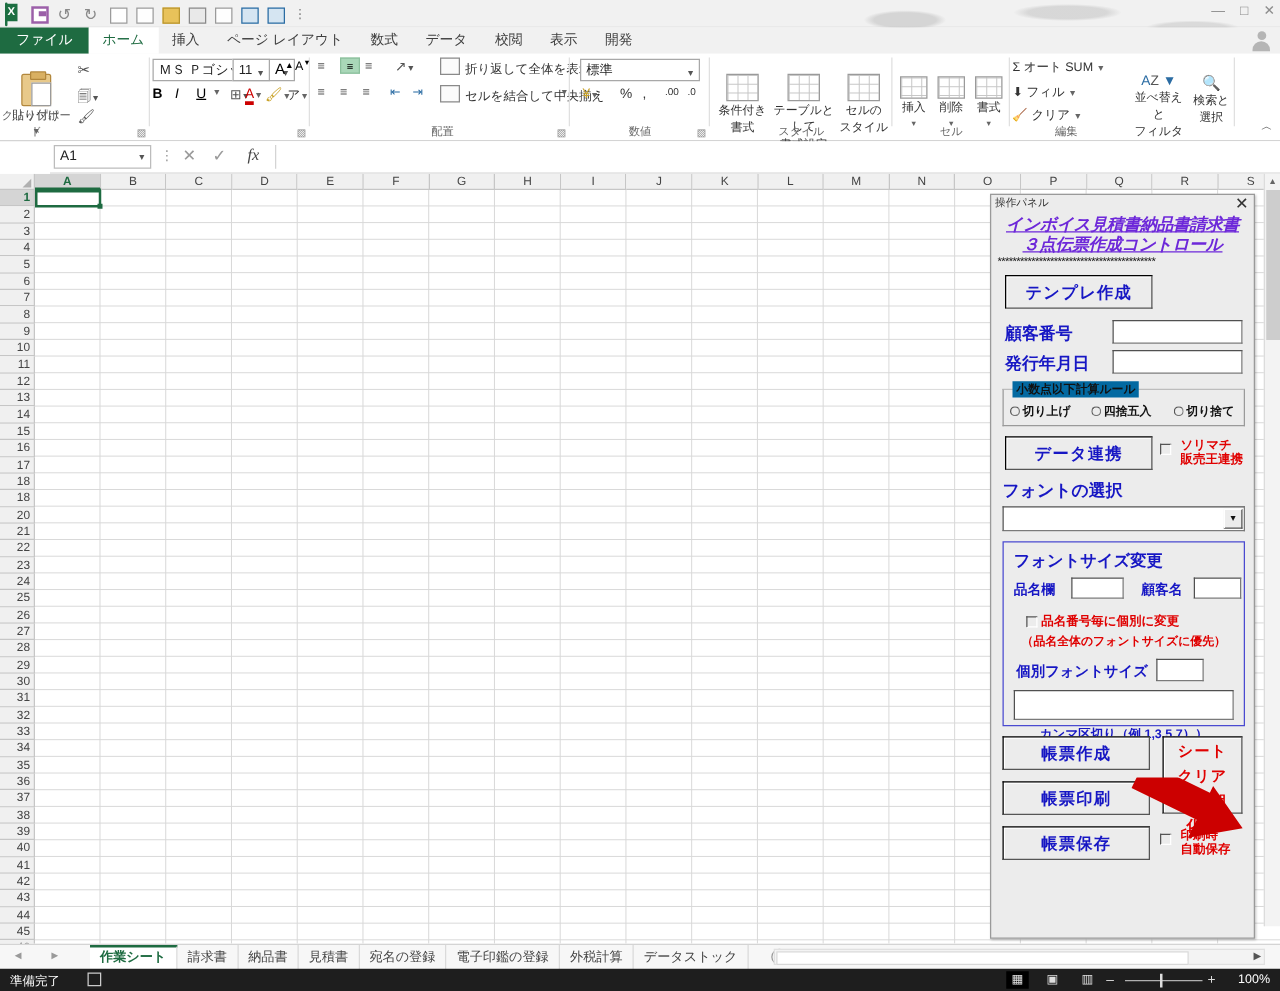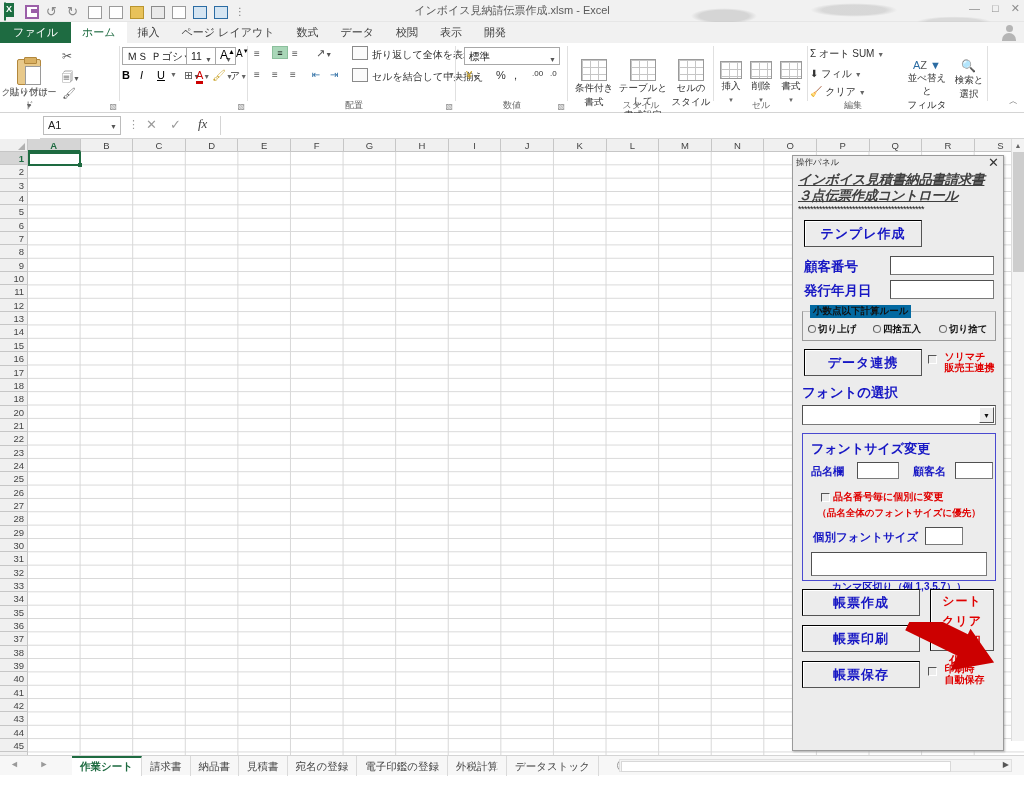--- a/index.html
+++ b/index.html
@@ -203,21 +203,21 @@
     box-shadow: 1px 1px 2px rgba(0,0,0,.25);
   }
   .panel-title {
     position:absolute; left:3px; top:1px; font-size:8.5px; color:#333;
   }
   .panel-close {
     position:absolute; right:4px; top:0px; font-size:13px; color:#333; line-height:14px;
   }
   .pbody { position:absolute; left:5px; top:16px; width: 200px; }
   .ptitle {
-    color:#404040; font-weight:bold; font-style:italic;
+    text-align:center; color:#6d28d9; font-weight:bold; font-style:italic;
     font-size:13.5px; line-height:16px; text-decoration: underline; letter-spacing:-0.3px;
   }
   .dots { color:#111; font-size:9px; letter-spacing:-0.5px; line-height:9px; overflow:hidden; white-space:nowrap; margin-top:1px; }
   .lbl-blue { color:#1717c4; font-weight:bold; }
   .lbl-red { color:#e00000; font-weight:bold; }
 
   .row { position:relative; }
   .pbtn {
     background:#ececec; border:1px solid #000; border-right-color:#555; border-bottom-color:#555;
     box-shadow: inset 1px 1px 0 #fff;
@@ -336,21 +336,20 @@
           <span class="small-ico" style="display:block;margin-top:3px;"></span>
         </span>
       <span class="qicon">
           <span class="small-ico b" style="display:block;margin-top:3px;"></span>
         </span>
       <span class="qicon">
           <span class="small-ico b" style="display:block;margin-top:3px;"></span>
         </span>
       <span class="qicon" style="font-size:10px;color:#7a7a7a;line-height:18px;">⋮</span>
     </div>
-    <div class="tb-title">インボイス見納請伝票作成.xlsm - Excel</div>
     <div class="winbtns">
       <span>—</span>
       <span>□</span>
       <span>✕</span>
     </div>
   </div>
 
   <div class="ribbon-tabs">
     <div class="rtab file">ファイル</div>
     <div class="rtab active">ホーム</div>
@@ -716,14 +715,26 @@
         <div class="stab">データストック</div>
       </div>
     <div class="addsheet" id="addsheet" style="left: 617px;">+</div>
     <div class="tabsplit" id="tabsplit" style="left: 647px;">⋮</div>
     <div class="hscroll">
       <div class="hthumb"></div>
       <div class="harrow">▶</div>
     </div>
   </div>
 
+  <div class="status">
+    <div class="st-ready">準備完了</div>
+    <div class="st-ico"></div>
+    <div class="vbtn active" style="left:805px;">▦</div>
+    <div class="vbtn" style="left:833px;">▣</div>
+    <div class="vbtn" style="left:861px;">▥</div>
+    <div class="zoom-minus">–</div>
+    <div class="zoom-track"></div>
+    <div class="zoom-thumb"></div>
+    <div class="zoom-plus">+</div>
+    <div class="zoom-pct">100%</div>
+  </div>
 
 </div>
 
 </body></html>

